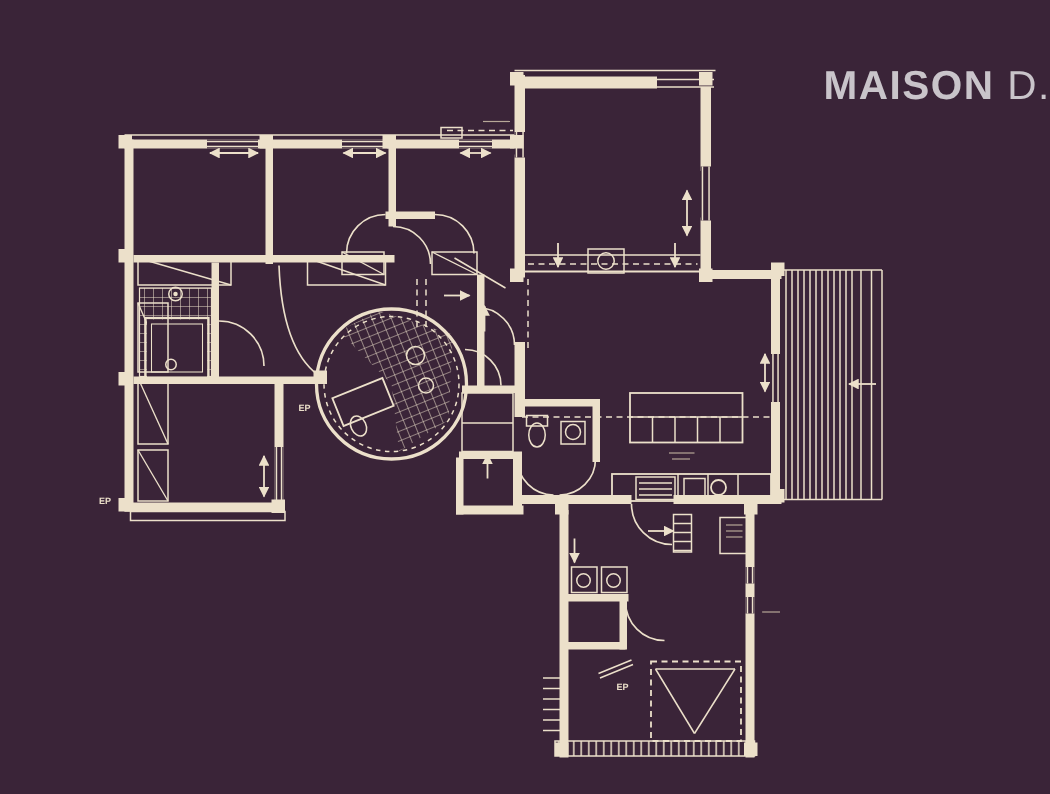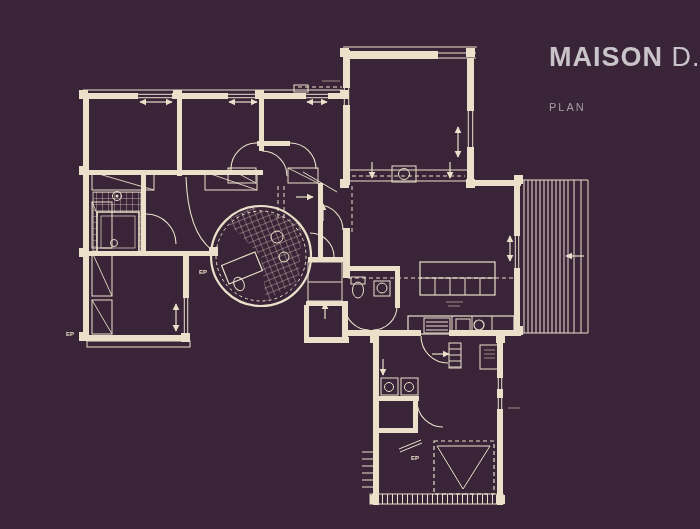--- a/index.html
+++ b/index.html
@@ -253,15 +253,14 @@
         <text x="66" y="336" fill="#ece0ca" font-size="6" font-weight="bold" font-family="&quot;Liberation Sans&quot;,sans-serif">EP</text>
         <text x="199" y="274" fill="#ece0ca" font-size="6" font-weight="bold" font-family="&quot;Liberation Sans&quot;,sans-serif">EP</text>
         <text x="411" y="460" fill="#ece0ca" font-size="6" font-weight="bold" font-family="&quot;Liberation Sans&quot;,sans-serif">EP</text>
       </g>
   </svg>
 
   <div id="title-block">
     <div id="main-title" style="color: rgb(201, 196, 202);">
       <span>MAISON</span><span class="suffix"> D.</span>
     </div>
-    <div id="subtitle" style="color: rgb(165, 157, 166);">PLAN</div>
   </div>
 </div>
 
 </body></html>

